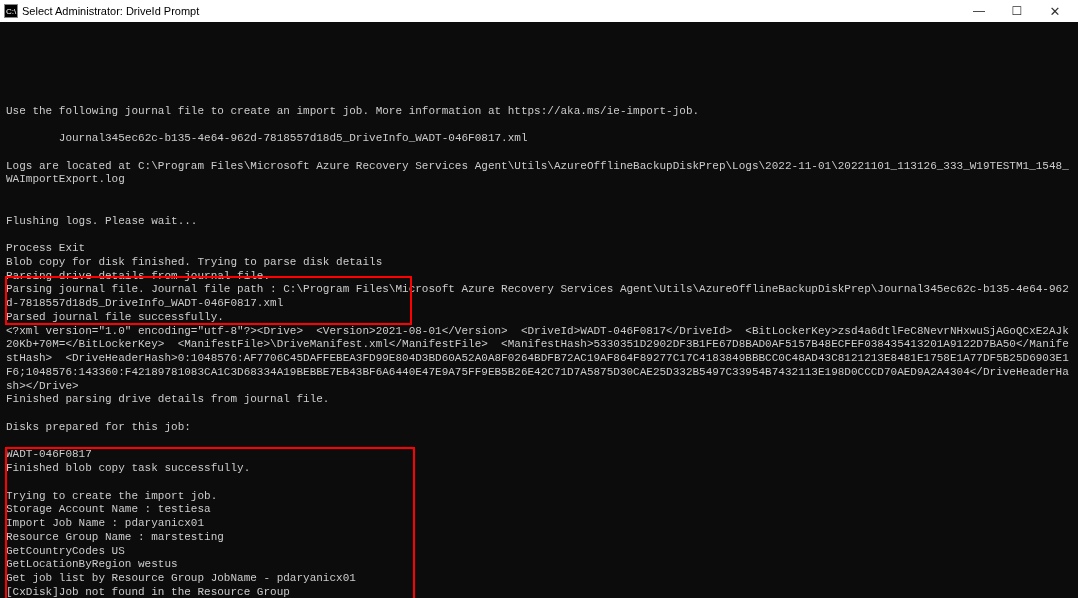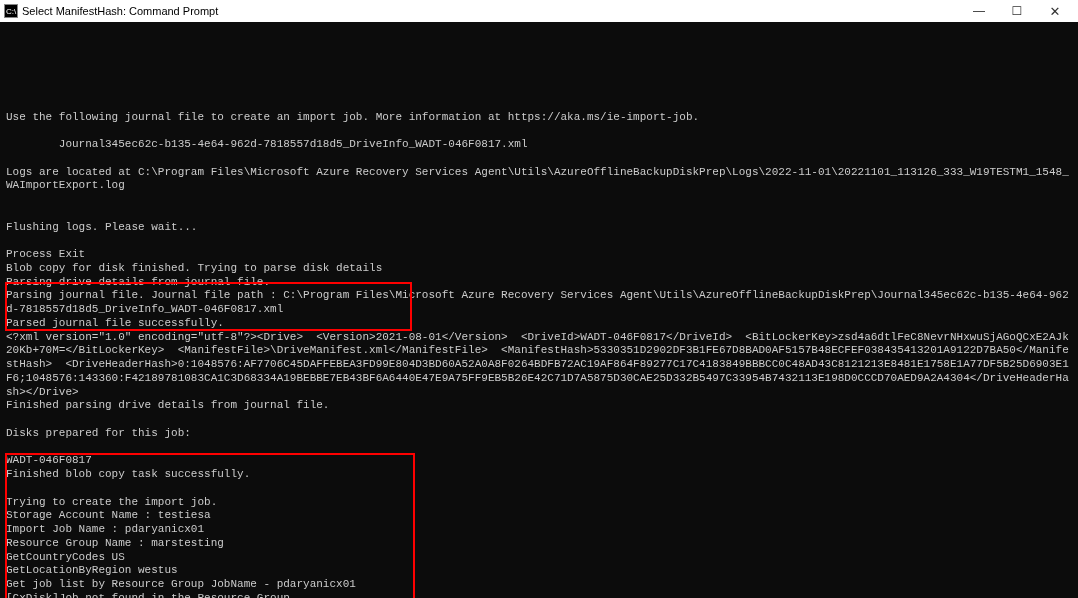--- a/index.html
+++ b/index.html
@@ -41,21 +41,21 @@
       width: 38px; height: 22px;
       display: flex; align-items: center; justify-content: center;
       font-family: 'Segoe UI', sans-serif;
       font-size: 12px;
       color: #333;
     }
     .titlebar-btn.close { font-size: 13px; }
     .terminal {
       flex: 1;
       background: #0c0c0c;
-      padding: 6px 6px;
+      padding: 0 6px;
       line-height: 1.25;
       white-space: pre;
       overflow: hidden;
       position: relative;
     }
     .terminal-inner {
       position: relative;
     }
     .line { white-space: pre-wrap; word-break: break-all; }
     .highlight-box {
@@ -65,21 +65,21 @@
     }
     .box1 { left: -1px; top: 226px; width: 407px; height: 49px; }
     .box2 { left: -1px; top: 397px; width: 410px; height: 156px; }
   </style>
 </head>
 <body>
 
 <div class="titlebar">
   <div class="titlebar-left">
     <div class="cmd-icon">C:\</div>
-    <div>Select ManifestHash: Command Prompt</div>
+    <div>Select Administrator: DriveId Prompt</div>
   </div>
   <div class="titlebar-controls">
     <div class="titlebar-btn">—</div>
     <div class="titlebar-btn">☐</div>
     <div class="titlebar-btn close">✕</div>
   </div>
 </div>
 
 <div class="terminal">
   <div class="terminal-inner" id="terminal-inner">

